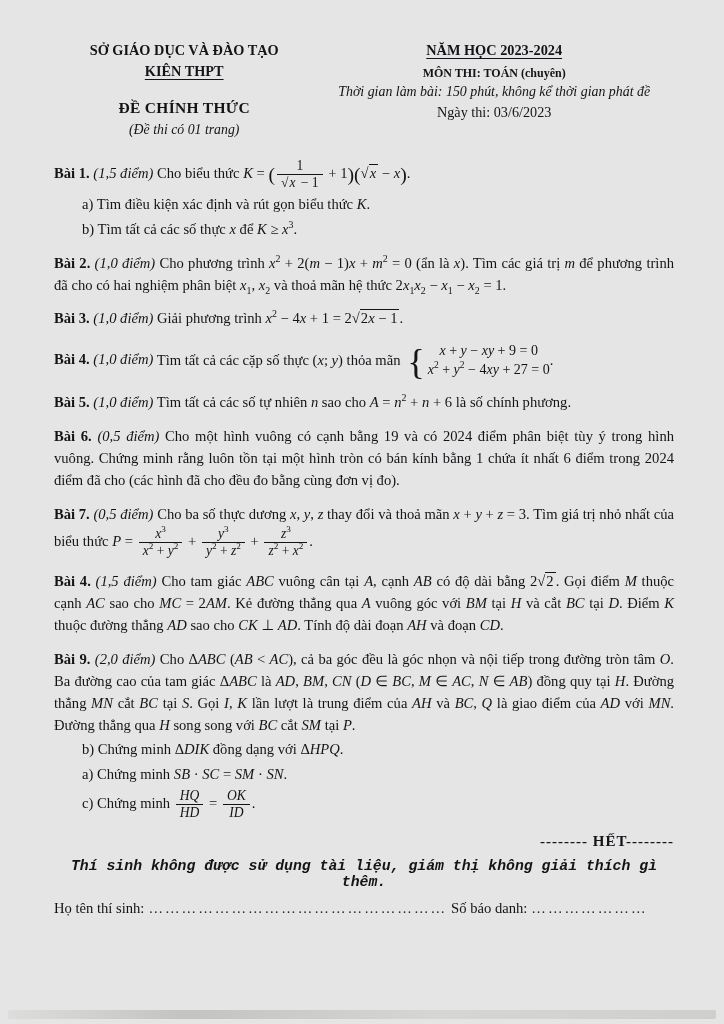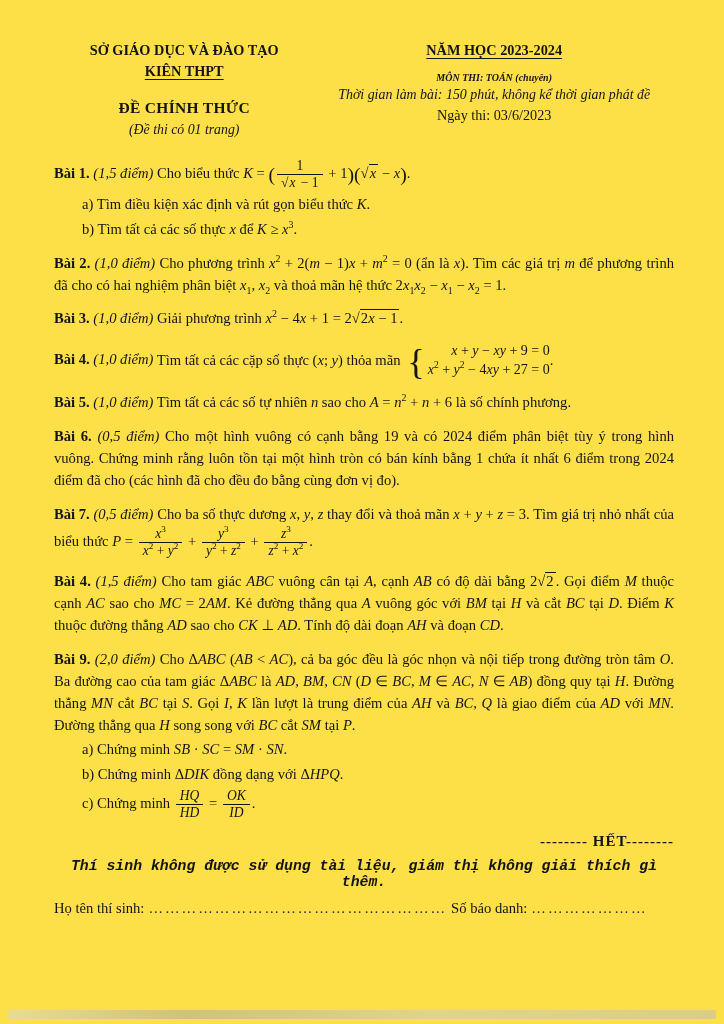--- a/index.html
+++ b/index.html
@@ -1,32 +1,32 @@
 <!DOCTYPE html>
 <html lang="vi"><head>
 <meta charset="utf-8">
 <style>
   * { margin:0; padding:0; box-sizing:border-box; }
   html,body { background:#ffffff; }
   body { font-family:"Liberation Serif", serif; color:#141418; }
   .page {
     position:relative; width:724px; height:1024px; margin:0 auto;
-    background:#fde047; padding:40px 50px 0 54px; overflow:hidden;
+    background:#e5e5e5; padding:40px 50px 0 54px; overflow:hidden;
   }
   .b { font-weight:bold; }
   .i { font-style:italic; }
   .u { text-decoration:underline; text-underline-offset:3px; }
 
   
   .hdr { display:flex; text-align:center; }
   .hdr-left  { width:42%; font-size:14.3px; line-height:1.45; }
   .hdr-right { width:58%; font-size:14.3px; line-height:1.45; }
   .exam-label { margin-top:16px; font-size:15.5px; letter-spacing:.3px; }
   .pagecount { font-size:13.8px; }
-  .subject   { margin-top:10px; font-size:10px;font-style:italic; }
+  .subject   { margin-top:4px; font-size:12px; }
   .duration  { font-size:13.9px; }
   .examdate  { font-size:14.2px; }
 
   
   .problems { margin-top:18px; }
   .problem { margin-bottom:12px; }
   .ptext { font-size:14.6px; line-height:1.5; text-align:justify; }
   .plabel { font-weight:bold; }
   .ppoints { font-style:italic; }
   .part { font-size:14.6px; line-height:1.55; margin:2px 0 0 28px; }
@@ -35,21 +35,21 @@
   sup, sub { font-size:68%; line-height:0; }
   .frac { display:inline-flex; flex-direction:column; vertical-align:middle;
           text-align:center; font-size:93%; line-height:1.2; margin:0 2px; }
   .frac .num { display:block; border-bottom:1px solid #141418; padding:0 4px; }
   .frac .den { display:block; padding:0 4px; }
   .sqrt { white-space:nowrap; }
   .ov { border-top:1px solid #141418; padding:0 2px 0 1px; }
   .bigp { font-size:135%; line-height:1; vertical-align:middle; }
   .sys { display:inline-flex; align-items:center; vertical-align:middle; margin-left:3px; }
   .brace { font-size:250%; font-weight:300; line-height:.85; margin-right:3px; }
-  .sysrows { display:inline-flex; flex-direction:column; text-align:right; line-height:1.35; font-size:96%; }
+  .sysrows { display:inline-flex; flex-direction:column; text-align:center; line-height:1.35; font-size:96%; }
 
   
   .ftr { margin-top:4px; }
   .end { text-align:right; font-size:15px; letter-spacing:1px; }
   .note { text-align:center; font-size:14.8px; margin-top:8px;font-family:Liberation Mono, monospace; }
   .fill-line { display:flex; font-size:14.6px; margin-top:10px; white-space:nowrap; }
   .fill-line .dots { letter-spacing:2px; overflow:hidden; margin:0 4px; color:#2a2a2e; }
 
   .scan-bar { position:absolute; bottom:5px; left:8px; width:calc(100% - 16px);
               height:9px; background:linear-gradient(90deg,#d6d6d4,#a8a8a6 25%,#c9c9c7 60%,#bdbdbb);
@@ -160,22 +160,22 @@
         <span class="pbody">Cho tam giác <i>ABC</i> vuông cân tại <i>A</i>, cạnh <i>AB</i> có độ dài bằng 2<span class="sqrt">√<span class="ov">2</span></span>. Gọi điểm <i>M</i> thuộc cạnh <i>AC</i> sao cho <i>MC</i> = 2<i>AM</i>. Kẻ đường thẳng qua <i>A</i> vuông góc với <i>BM</i> tại <i>H</i> và cắt <i>BC</i> tại <i>D</i>. Điểm <i>K</i> thuộc đường thẳng <i>AD</i> sao cho <i>CK</i> ⊥ <i>AD</i>. Tính độ dài đoạn <i>AH</i> và đoạn <i>CD</i>.</span>
       </p>
     </section>
 
     <section class="problem">
       <p class="ptext">
         <b class="plabel">Bài 9.</b>
         <i class="ppoints">(2,0 điểm)</i>
         <span class="pbody">Cho Δ<i>ABC</i> (<i>AB</i> &lt; <i>AC</i>), cả ba góc đều là góc nhọn và nội tiếp trong đường tròn tâm <i>O</i>. Ba đường cao của tam giác Δ<i>ABC</i> là <i>AD</i>, <i>BM</i>, <i>CN</i> (<i>D</i> ∈ <i>BC</i>, <i>M</i> ∈ <i>AC</i>, <i>N</i> ∈ <i>AB</i>) đồng quy tại <i>H</i>. Đường thẳng <i>MN</i> cắt <i>BC</i> tại <i>S</i>. Gọi <i>I</i>, <i>K</i> lần lượt là trung điểm của <i>AH</i> và <i>BC</i>, <i>Q</i> là giao điểm của <i>AD</i> với <i>MN</i>. Đường thẳng qua <i>H</i> song song với <i>BC</i> cắt <i>SM</i> tại <i>P</i>.</span>
       </p>
+      <p class="part">b) Chứng minh Δ<i>DIK</i> đồng dạng với Δ<i>HPQ</i>.</p>
       <p class="part">a) Chứng minh <i>SB</i> · <i>SC</i> = <i>SM</i> · <i>SN</i>.</p>
-      <p class="part">b) Chứng minh Δ<i>DIK</i> đồng dạng với Δ<i>HPQ</i>.</p>
       <p class="part">c) Chứng minh <span class="frac">
             <span class="num"><i>HQ</i></span>
             <span class="den"><i>HD</i></span>
           </span> = <span class="frac">
             <span class="num"><i>OK</i></span>
             <span class="den"><i>ID</i></span>
           </span>.</p>
     </section>
 
   </main>

